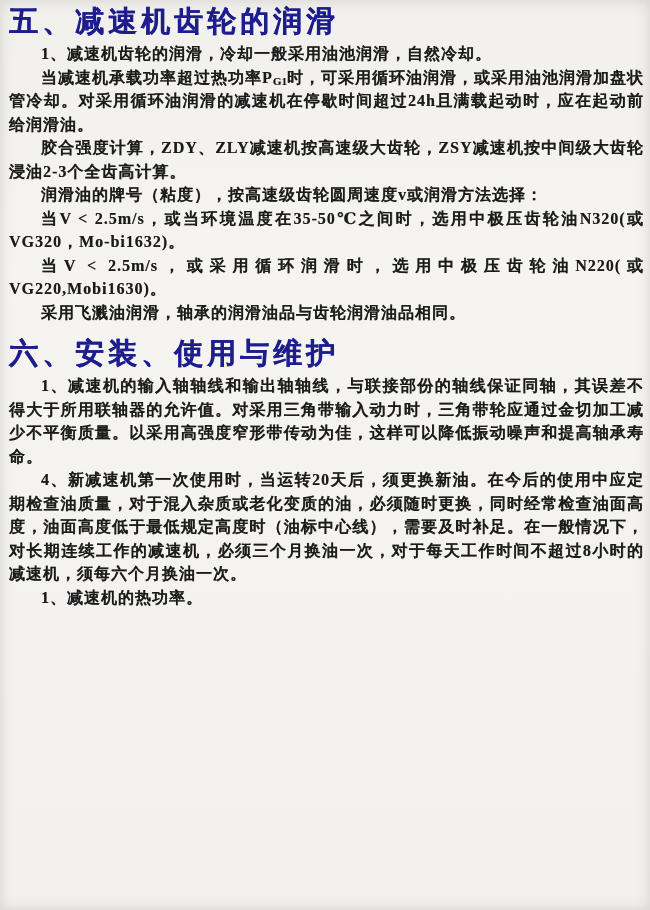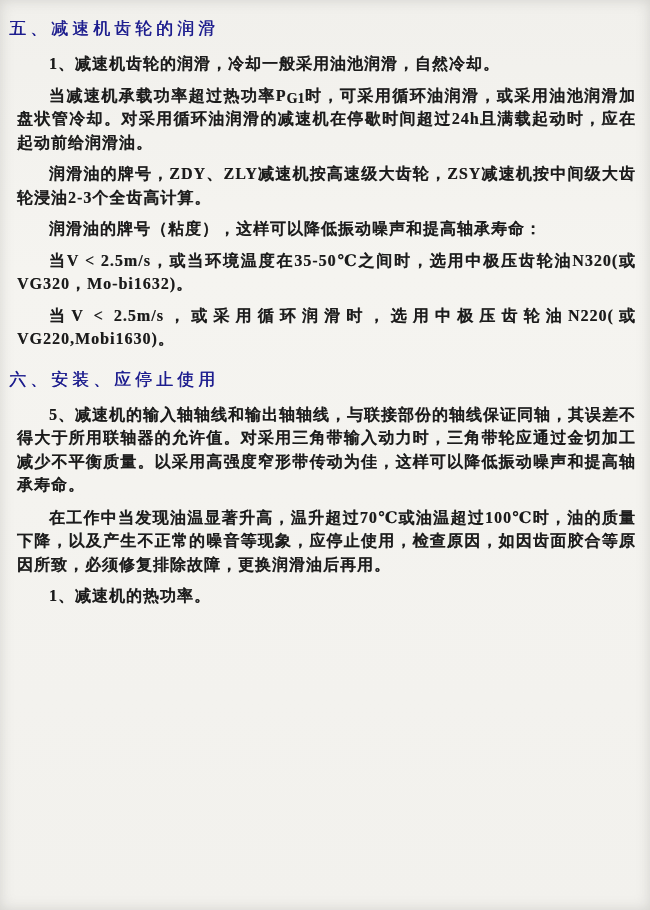--- a/index.html
+++ b/index.html
@@ -16,67 +16,68 @@
     background: #f3f2ee;
     background-image: linear-gradient(180deg, #f1f0ec 0%, #f5f4f0 30%, #f2f1ed 100%);
     padding: 6px 6px 0 9px;
     overflow: hidden;
     font-family: "Liberation Serif", "DejaVu Serif", serif;
     color: #1b1b1b;
     box-shadow: inset 0 0 14px rgba(120,120,115,0.25);
   }
   .sec-heading {
     font-family: "Liberation Sans", "DejaVu Sans", sans-serif;
-    font-weight: normal;
+    font-weight: bold;
     color: #1d1d8e;
-    font-size: 17px;
+    font-size: 29px;
     line-height: 30px;
     letter-spacing: 4px;
-    margin: 8px 0 6px 0;
+    margin: 0 0 6px 0;
     text-shadow: 0.4px 0 0 #1d1d8e;
   }
   .sec-heading.mt-six   { margin-top: 14px; }
   .sec-heading.mt-seven { margin-top: 26px; }
   .para {
-    margin: 8px;
+    margin: 0;
     font-size: 16px;
     line-height: 23.5px;
     letter-spacing: 1px;
     text-align: justify;
     text-indent: 2em;
     font-weight: 600;
     text-shadow: 0.3px 0 0 rgba(20,20,20,0.55);
   }
   .para.gap-top { margin-top: 9px; }
   sub {
-    font-size: 14px;
+    font-size: 11px;
     line-height: 0;
     vertical-align: -2px;
     letter-spacing: 0;
   }
 </style>
 </head>
 <body>
 
 <div class="page">
 
   <section>
     <h2 class="sec-heading">五、减速机齿轮的润滑</h2>
     <p class="para">1、减速机齿轮的润滑，冷却一般采用油池润滑，自然冷却。</p>
     <p class="para">当减速机承载功率超过热功率P<sub>G1</sub>时，可采用循环油润滑，或采用油池润滑加盘状管冷却。对采用循环油润滑的减速机在停歇时间超过24h且满载起动时，应在起动前给润滑油。</p>
-    <p class="para">润滑油的牌号，ZDY、ZLY减速机按高速级大齿轮，ZSY减速机按中间级大齿轮浸油2-3个全齿高计算。</p>
-    <p class="para">润滑油的牌号（粘度），这样可以降低振动噪声和提高轴承寿命：</p>
+    <p class="para">胶合强度计算，ZDY、ZLY减速机按高速级大齿轮，ZSY减速机按中间级大齿轮浸油2-3个全齿高计算。</p>
+    <p class="para">润滑油的牌号（粘度），按高速级齿轮圆周速度v或润滑方法选择：</p>
     <p class="para">当V &lt; 2.5m/s，或当环境温度在35-50℃之间时，选用中极压齿轮油N320(或VG320，Mo-bi1632)。</p>
     <p class="para">当V &lt; 2.5m/s，或采用循环润滑时，选用中极压齿轮油N220(或VG220,Mobi1630)。</p>
+    <p class="para">采用飞溅油润滑，轴承的润滑油品与齿轮润滑油品相同。</p>
   </section>
 
   <section>
-    <h2 class="sec-heading mt-six">六、安装、应停止使用</h2>
-    <p class="para">5、减速机的输入轴轴线和输出轴轴线，与联接部份的轴线保证同轴，其误差不得大于所用联轴器的允许值。对采用三角带输入动力时，三角带轮应通过金切加工减少不平衡质量。以采用高强度窄形带传动为佳，这样可以降低振动噪声和提高轴承寿命。</p>
-    <p class="para gap-top">在工作中当发现油温显著升高，温升超过70℃或油温超过100℃时，油的质量下降，以及产生不正常的噪音等现象，应停止使用，检查原因，如因齿面胶合等原因所致，必须修复排除故障，更换润滑油后再用。</p>
+    <h2 class="sec-heading mt-six">六、安装、使用与维护</h2>
+    <p class="para">1、减速机的输入轴轴线和输出轴轴线，与联接部份的轴线保证同轴，其误差不得大于所用联轴器的允许值。对采用三角带输入动力时，三角带轮应通过金切加工减少不平衡质量。以采用高强度窄形带传动为佳，这样可以降低振动噪声和提高轴承寿命。</p>
+    <p class="para">4、新减速机第一次使用时，当运转20天后，须更换新油。在今后的使用中应定期检查油质量，对于混入杂质或老化变质的油，必须随时更换，同时经常检查油面高度，油面高度低于最低规定高度时（油标中心线），需要及时补足。在一般情况下，对长期连续工作的减速机，必须三个月换油一次，对于每天工作时间不超过8小时的减速机，须每六个月换油一次。</p>
   </section>
 
   <section>
     <p class="para">1、减速机的热功率。</p>
 
   </section>
 
 </div>
 
 </body></html>

